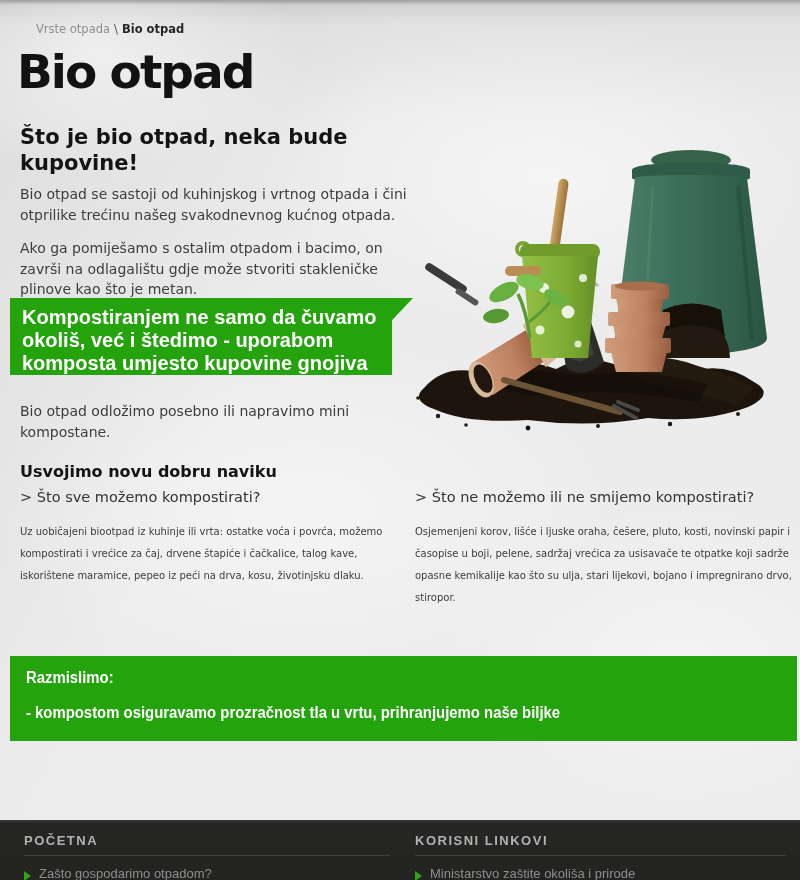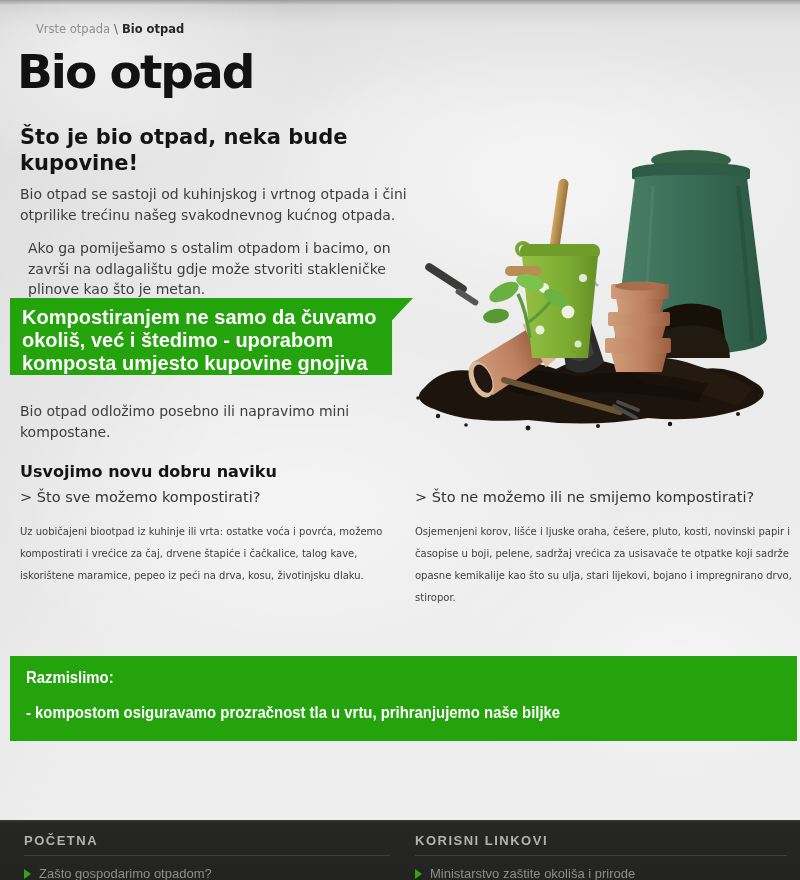--- a/index.html
+++ b/index.html
@@ -27,21 +27,21 @@
   .breadcrumb .sep { color:#555; margin:0 4px; }
   .breadcrumb .current { color:#262626; font-weight:bold; }
 
   
   .h1 { position:absolute; left:17px; top:44px; font-size:47px; font-weight:bold;
         color:#121212; letter-spacing:-2px; font-family:"DejaVu Sans", sans-serif; }
   .h2 { position:absolute; left:20px; top:124px; width:372px; font-size:21px; line-height:26px;
         font-weight:bold; color:#141414; }
   .p  { position:absolute; font-size:14px; line-height:20.5px; color:#3d3d3d; }
   .p1 { left:20px; top:184px; width:392px; }
-  .p2 { left:20px; top:238px; width:392px;margin-left:8px; }
+  .p2 { left:20px; top:238px; width:392px; }
   .p3 { left:20px; top:401px; width:392px; }
 
   
   .speech {
     position:absolute; left:10px; top:298px; width:403px; height:77px;
     background:#24a30c;
     clip-path:polygon(0 0, 100% 0, 94.8% 29%, 94.8% 100%, 0 100%);
     color:#fff; font-family:"Liberation Sans", sans-serif;
     font-weight:bold; font-size:20px; line-height:23px;
     padding:8px 34px 8px 12px;
@@ -72,21 +72,21 @@
   
   .footer { position:absolute; left:0; top:820px; width:800px; height:60px;
             background:linear-gradient(180deg,#3a3a38 0px,#262624 3px,#232321 100%);
             font-family:"Liberation Sans", sans-serif; }
   .fcol { position:absolute; top:0; height:64px; }
   .fcol1 { left:24px;  width:366px; }
   .fcol2 { left:415px; width:372px; }
   .fhead { display:block; padding-top:13px; font-size:13px; font-weight:bold;
            letter-spacing:1.5px; color:#b2b2b2;
            border-bottom:1px solid #3f3f3d; padding-bottom:7px; }
-  .flink { display:flex; align-items:center; gap:8px; margin-top:10px;
+  .flink { display:flex; align-items:flex-end; gap:8px; margin-top:10px;
            font-size:13px; color:#8e8e8e; cursor:pointer; text-decoration:none; }
   .tri { width:0; height:0; border-left:7px solid #2fa714;
          border-top:5px solid transparent; border-bottom:5px solid transparent; }
 </style>
 </head>
 <body>
 
 <div class="page">
   <div class="topfade"></div>
 

